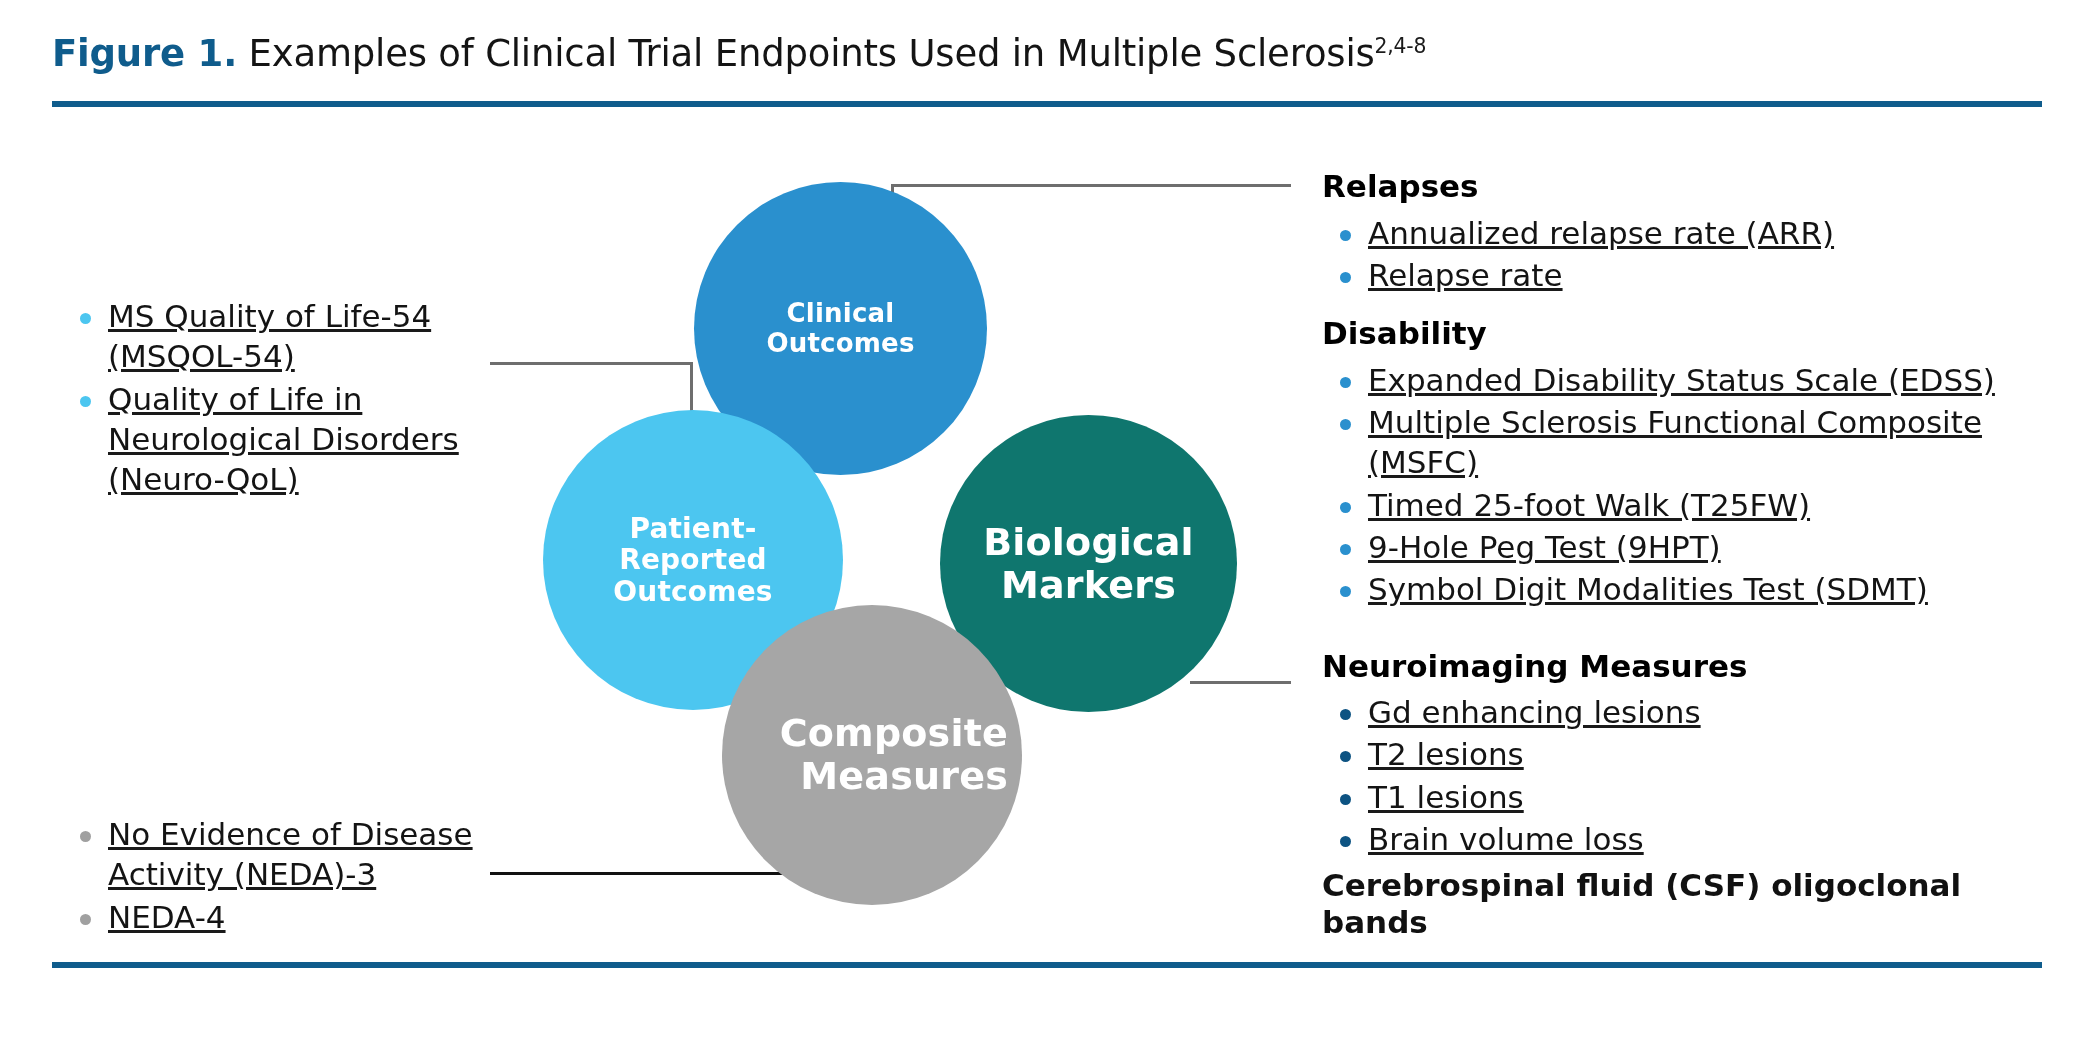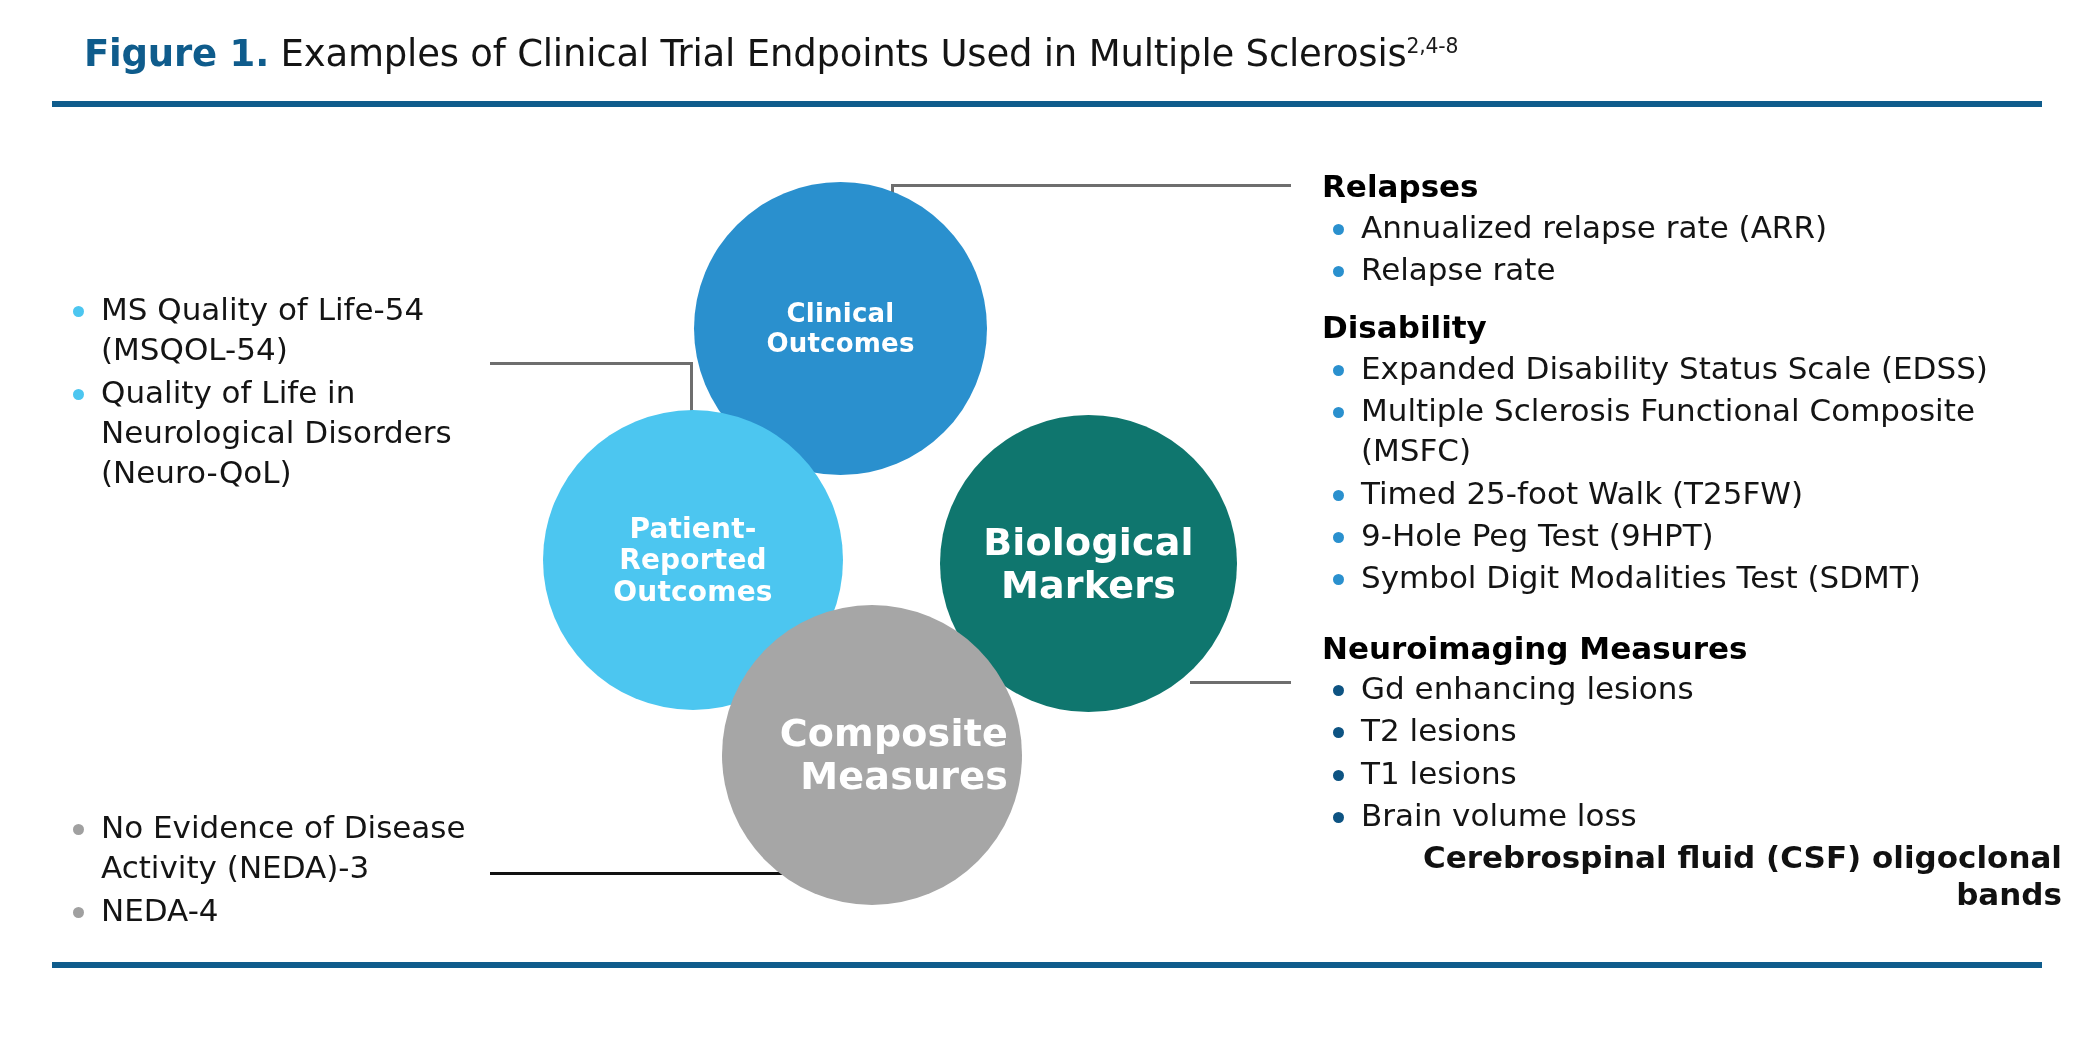--- a/index.html
+++ b/index.html
@@ -1,21 +1,21 @@
 <!DOCTYPE html>
 <html><head>
 <meta charset="utf-8">
 <style>
   html,body{margin:0;padding:0;background:#ffffff;}
   body{width:2093px;height:1061px;position:relative;overflow:hidden;
        font-family:"DejaVu Sans","Liberation Sans",sans-serif;color:#1a1a1a;}
 
   
   #figure-title{position:absolute;left:52px;top:32px;width:1990px;
-      font-size:37px;letter-spacing:-0.2px;white-space:nowrap;margin-left:32px;}
+      font-size:37px;letter-spacing:-0.2px;white-space:nowrap;}
   #figure-title .fig-label{color:#0f5c8c;font-weight:bold;}
   #figure-title .fig-text{color:#141414;font-weight:400;}
   #figure-title sup{font-size:0.55em;vertical-align:super;font-weight:400;}
 
   .rule{position:absolute;left:52px;width:1990px;height:6px;background:#0f5c8c;}
   #rule-top{top:101px;}
   #rule-bottom{top:962px;}
 
   
   .conn{position:absolute;background:#6e6e6e;}
@@ -33,31 +33,31 @@
 
   
   .col{position:absolute;}
   #left-col-top{left:62px;top:288px;width:430px;}
   #left-col-bottom{left:62px;top:806px;width:430px;}
   #right-col{left:1322px;top:168px;width:740px;}
 
   .head{font-size:31px;font-weight:bold;color:#000000;margin:0 0 2px 0;line-height:1.18;}
   .head.spaced{margin-top:20px;}
 
-  ul{list-style:none;margin:1px;padding:0;}
+  ul{list-style:none;margin:8px;padding:0;text-decoration:underline;}
   li{position:relative;padding-left:38px;font-size:31px;line-height:1.30;
      color:#141414;margin:0 0 2px 0;}
   li::before{content:"";position:absolute;left:10px;top:0.55em;
      width:11px;height:11px;border-radius:50%;background:#2a90ce;}
   li.b-light::before{background:#4cc6f0;}
   li.b-gray::before{background:#a0a0a0;}
   li.b-dark::before{background:#0d5382;}
   li.b-mid::before{background:#2a90ce;}
 
-  .standalone-bold{font-size:31px;font-weight:bold;color:#111111;line-height:1.2;margin-top:4px;text-align:right;}
+  .standalone-bold{font-size:31px;font-weight:bold;color:#111111;line-height:1.2;margin-top:4px;}
   .gap-md{height:30px;}
 </style>
 </head>
 <body>
 
 <div id="figure-title">
   <span class="fig-label">Figure 1.</span><span class="fig-text"> Examples of Clinical Trial Endpoints Used in Multiple Sclerosis</span><sup>2,4-8</sup>
 </div>
 <div class="rule" id="rule-top"></div>
 <div class="rule" id="rule-bottom"></div>

